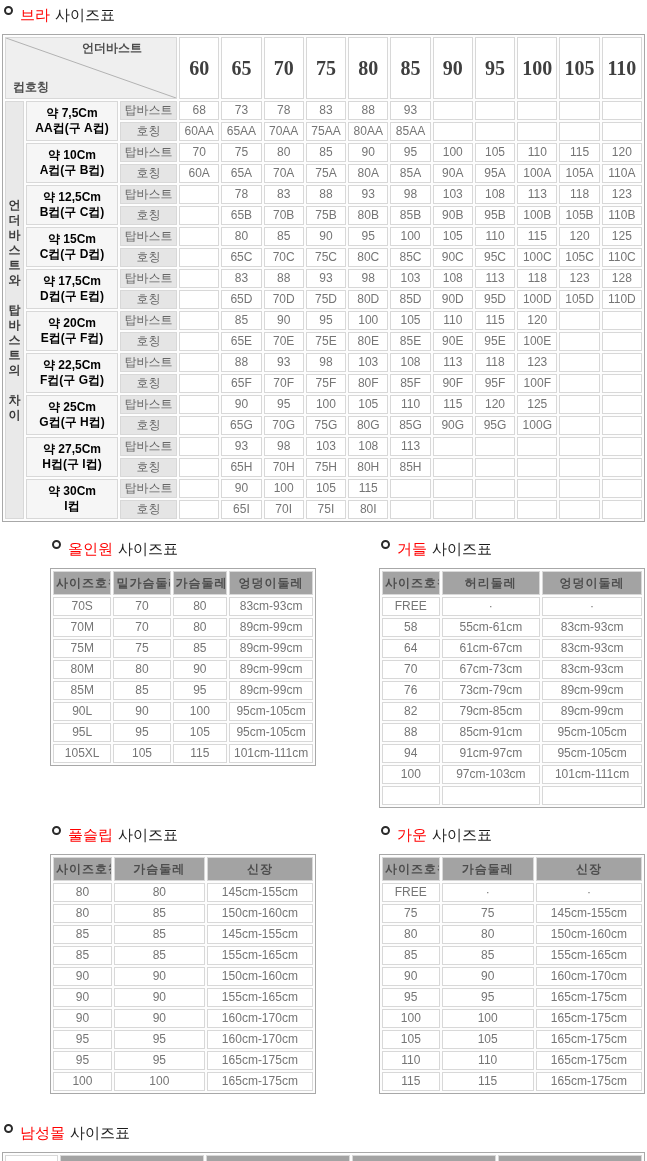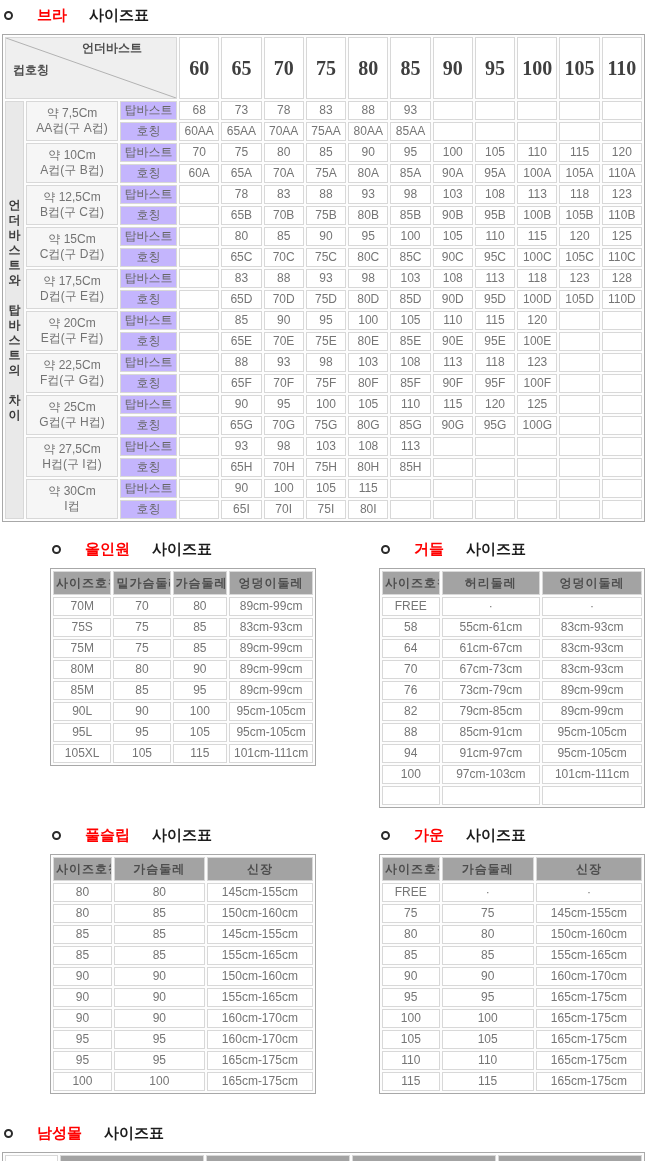--- a/index.html
+++ b/index.html
@@ -5,22 +5,22 @@
   html,body { margin:0; padding:0; background:#fff; }
   body {
     width:647px;
     font-family:"Liberation Sans","DejaVu Sans",sans-serif;
     color:#757575;
     padding:2px;
     box-sizing:border-box;
   }
   
   .section-title{
-    display:flex; align-items:center; gap:24px;
-    font-size:15px; font-weight:bold; color:#1c1c1c;
+    display:flex; align-items:flex-start; gap:7px;
+    font-size:15px; font-weight:normal; color:#1c1c1c;
     margin:4px 0 10px 2px; height:18px;
   }
   .bullet{
     width:5px; height:5px; border:2px solid #2a2a2a; border-radius:50%;
     display:inline-block; flex:0 0 auto;
   }
   .red{ color:#ff0000; }
   .title-gap{ margin-left:-2px; }
 
   
@@ -51,38 +51,38 @@
   }
   .bra-table td.corner{
     position:relative; background:#efefef; height:32px; padding:14px;
   }
   .corner .diag{ position:absolute; left:0; top:0; width:100%; height:100%; }
   .corner-top{
     position:absolute; top:3px; right:34px;
     font-weight:bold; color:#4d4d4d; font-size:12px;
   }
   .corner-bottom{
-    position:absolute; bottom:20px; left:7px;
+    position:absolute; bottom:3px; left:7px;
     font-weight:bold; color:#4d4d4d; font-size:12px;
   }
   .bra-table td.vert{
     background:#e9e9e9; padding:0; vertical-align:middle;
   }
   .vert .vwrap{
     display:flex; flex-direction:column; align-items:center;
     justify-content:center; gap:15px; height:100%;
   }
   .vgroup{ display:flex; flex-direction:column; align-items:center; }
   .vchar{
     display:block; font-weight:bold; color:#3a3a3a;
     font-size:12px; line-height:15px;
   }
-  .bra-table td.cup{ background:#f6f6f6; color:#737373; padding:0 1px; }
+  .bra-table td.cup{ background:#f6f6f6; color:#000000; padding:0 1px;font-weight:bold; }
   .cup-line{ line-height:15px; font-size:12px; }
-  .bra-table td.rowlab{ background:#c4b5fd; color:#666;font-family:Liberation Serif, serif; }
+  .bra-table td.rowlab{ background:#e5e5e5; color:#666;font-family:Liberation Serif, serif; }
 
   
   .grid2{ display:flex; gap:15px; margin-top:14px; }
   .colbox{ flex:1 1 0; min-width:0;padding-left:48px; }
   .t-allinone col:nth-child(1){width:23%}
   .t-allinone col:nth-child(2){width:22.5%}
   .t-allinone col:nth-child(3){width:21.5%}
   .t-girdle col:nth-child(1){width:22.5%}
   .t-girdle col:nth-child(2){width:38.5%}
   .t-slip col:nth-child(1){width:23%}
@@ -496,30 +496,30 @@
           <col>
         </colgroup>
       <tbody>
           <tr>
             <th class="hdr">사이즈호칭</th>
             <th class="hdr">밑가슴둘레</th>
             <th class="hdr">가슴둘레</th>
             <th class="hdr">엉덩이둘레</th>
           </tr>
           <tr>
+            <td class="cell">70S</td>
+            <td class="cell">70</td>
+            <td class="cell">80</td>
+            <td class="cell">83cm-93cm</td>
+          </tr>
+          <tr>
             <td class="cell">70M</td>
             <td class="cell">70</td>
             <td class="cell">80</td>
             <td class="cell">89cm-99cm</td>
-          </tr>
-          <tr>
-            <td class="cell">75S</td>
-            <td class="cell">75</td>
-            <td class="cell">85</td>
-            <td class="cell">83cm-93cm</td>
           </tr>
           <tr>
             <td class="cell">75M</td>
             <td class="cell">75</td>
             <td class="cell">85</td>
             <td class="cell">89cm-99cm</td>
           </tr>
           <tr>
             <td class="cell">80M</td>
             <td class="cell">80</td>

